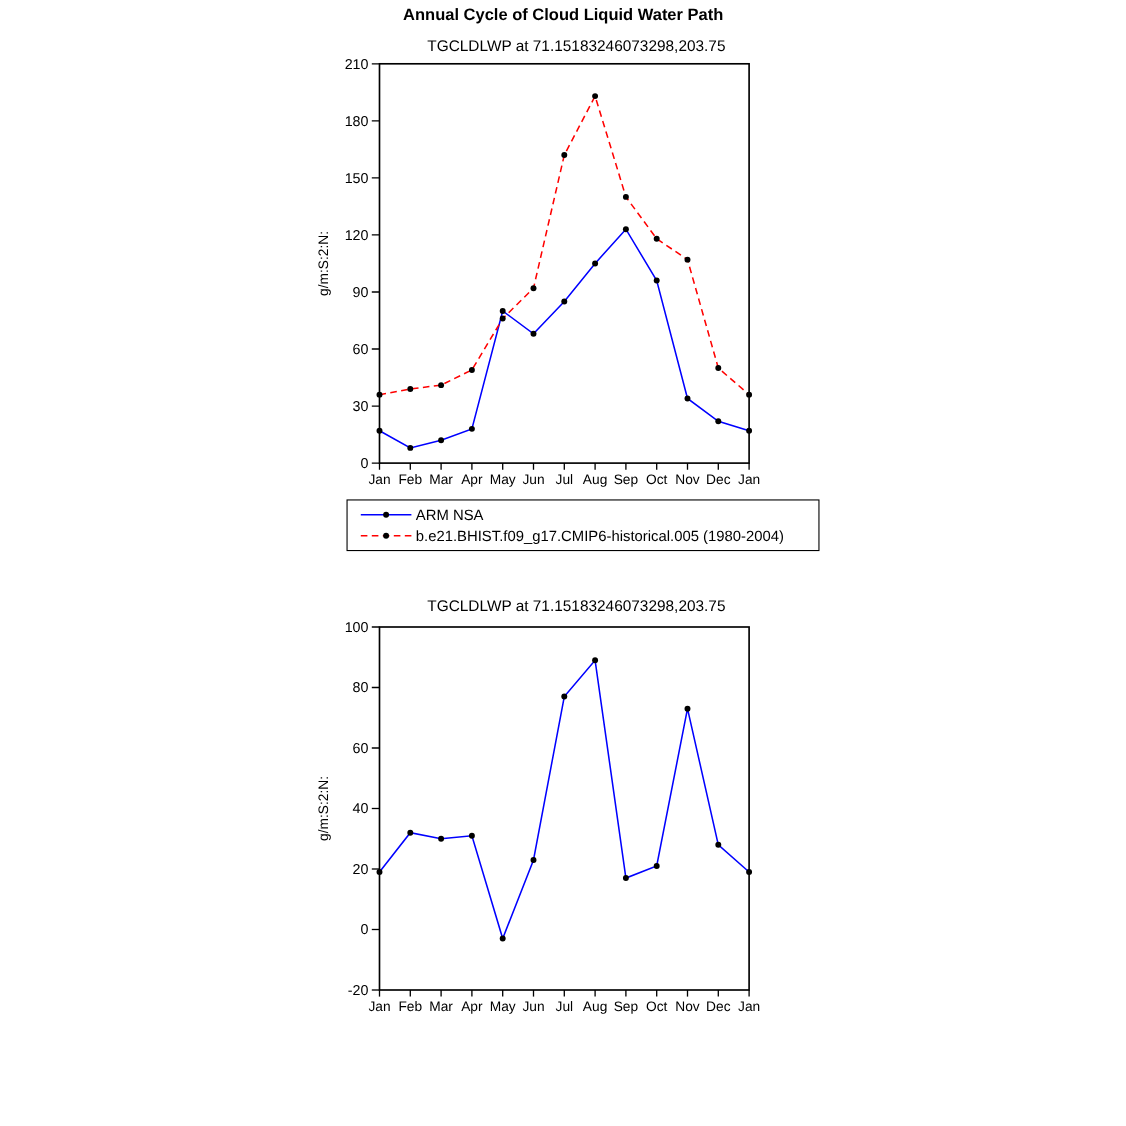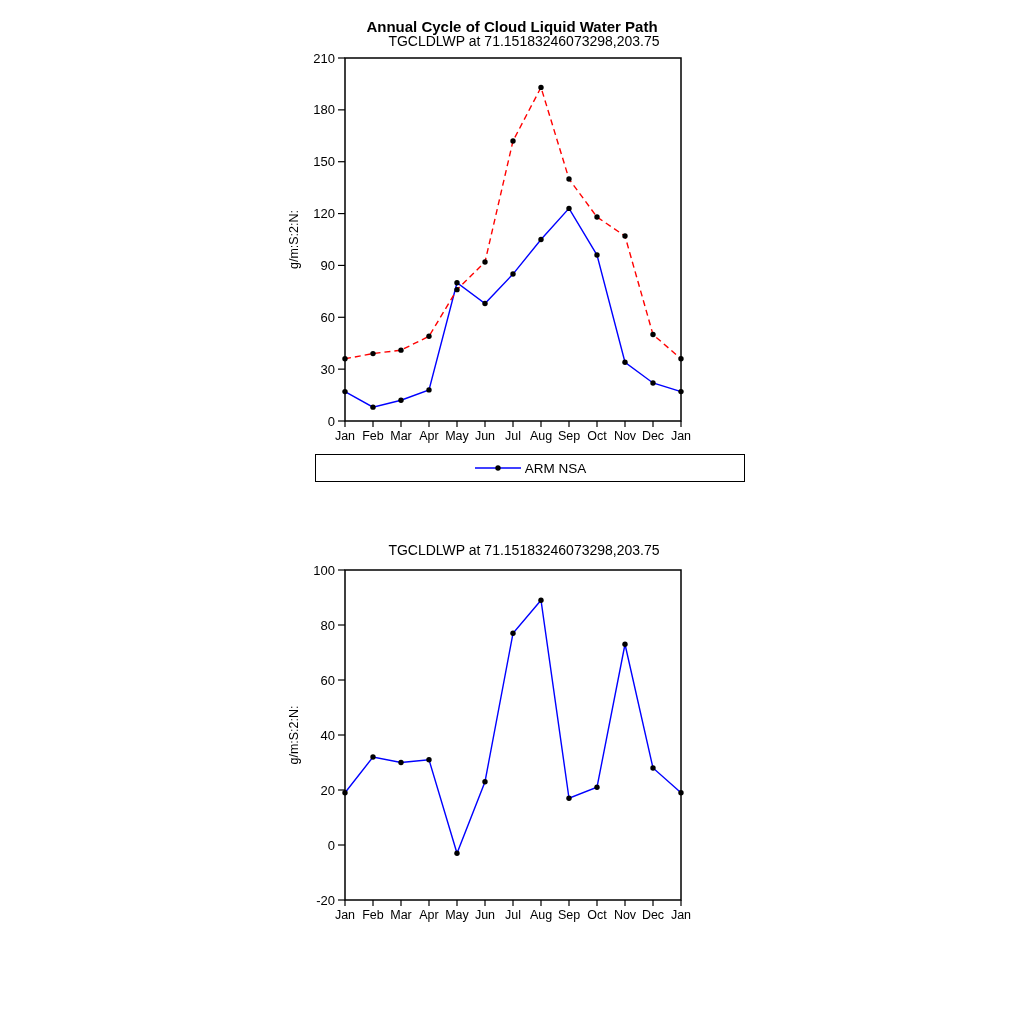--- a/index.html
+++ b/index.html
@@ -25,40 +25,39 @@
     color: #000;
   }
   .chart-subtitle {
     position: absolute;
     left: 12px;
     width: 1024px;
     text-align: center;
     font-size: 14px;
     color: #000;
   }
-  #title1 { top: 18px; }
+  #title1 { top: 5px; }
   #subtitle1 { top: 33px; }
   #title2 { top: 519px; }
   #subtitle2 { top: 542px; }
   .chart-svg { position: absolute; }
   #chart1-svg { left: 260px; top: 48px; }
   #chart2-svg { left: 260px; top: 558px; }
   .legend {
     position: absolute;
     left: 315px;
     top: 454px;
     width: 430px;
     box-sizing: border-box;
     border: 1px solid #000;
     background: #fff;
     padding: 5px 11px;
     display: flex;
     flex-direction: column;
     gap: 3px;
-    align-items: center;
   }
   .legend-row {
     display: flex;
     align-items: center;
     gap: 3px;
     height: 16px;
   }
   .legend-row span {
     font-size: 13.5px;
     color: #000;
@@ -148,20 +147,27 @@
     </svg>
 
   <div class="legend">
     <div class="legend-row">
       <svg width="48" height="12">
         <line class="leg-line" x1="1" y1="6" x2="47" y2="6" stroke-width="1.4" stroke="#0000ff"></line>
         <circle cx="24" cy="6" r="2.7" fill="#000"></circle>
       </svg>
       <span>ARM NSA</span>
     </div>
+    <div class="legend-row">
+      <svg width="48" height="12">
+        <line class="leg-line" x1="1" y1="6" x2="47" y2="6" stroke-width="1.4" stroke="#ff0000" stroke-dasharray="6,4"></line>
+        <circle cx="24" cy="6" r="2.7" fill="#000"></circle>
+      </svg>
+      <span>b.e21.BHIST.f09_g17.CMIP6-historical.005 (1980-2004)</span>
+    </div>
   </div>
 
   <div id="subtitle2" class="chart-subtitle">TGCLDLWP at 71.15183246073298,203.75</div>
   <svg id="chart2-svg" class="chart-svg" width="470" height="372">
       <rect x="85" y="12" width="336" height="330" fill="none" stroke="#000" stroke-width="1.5"></rect>
       <line x1="78" y1="342" x2="85" y2="342" stroke="#000" stroke-width="1.2"></line>
       <text x="75" y="346.5" text-anchor="end" font-size="13" fill="#000">-20</text>
       <line x1="78" y1="287" x2="85" y2="287" stroke="#000" stroke-width="1.2"></line>
       <text x="75" y="291.5" text-anchor="end" font-size="13" fill="#000">0</text>
       <line x1="78" y1="232" x2="85" y2="232" stroke="#000" stroke-width="1.2"></line>

